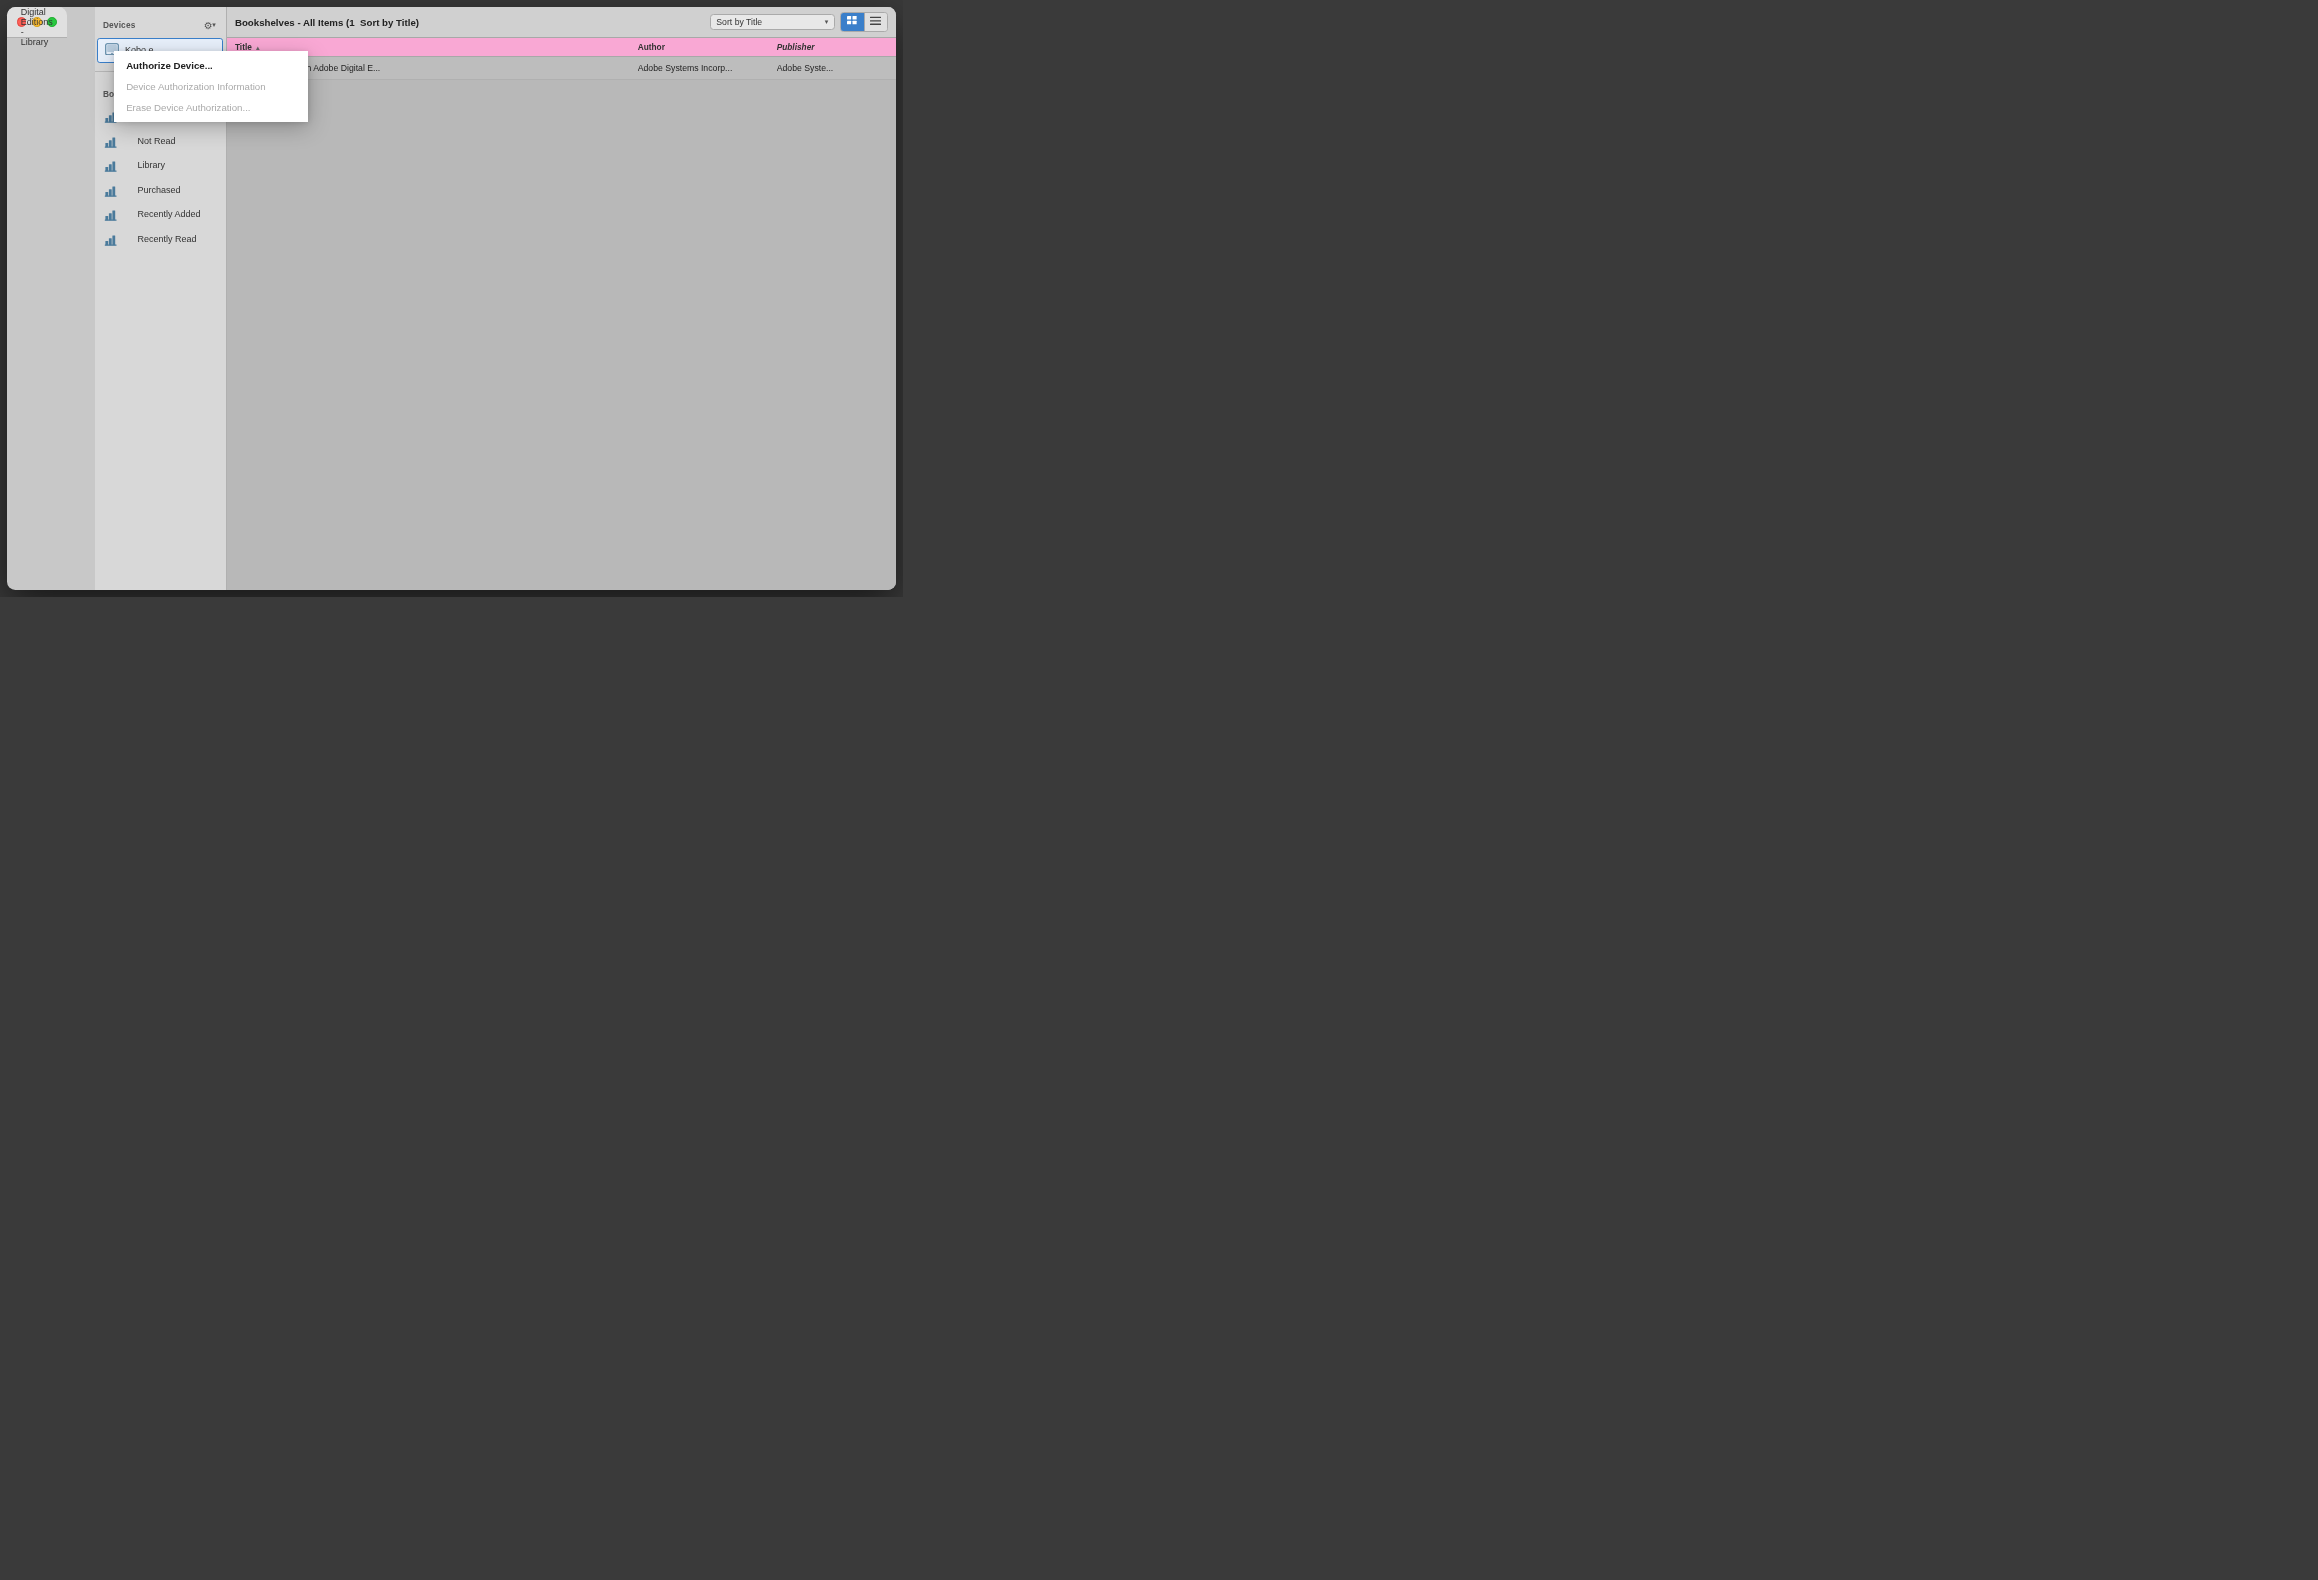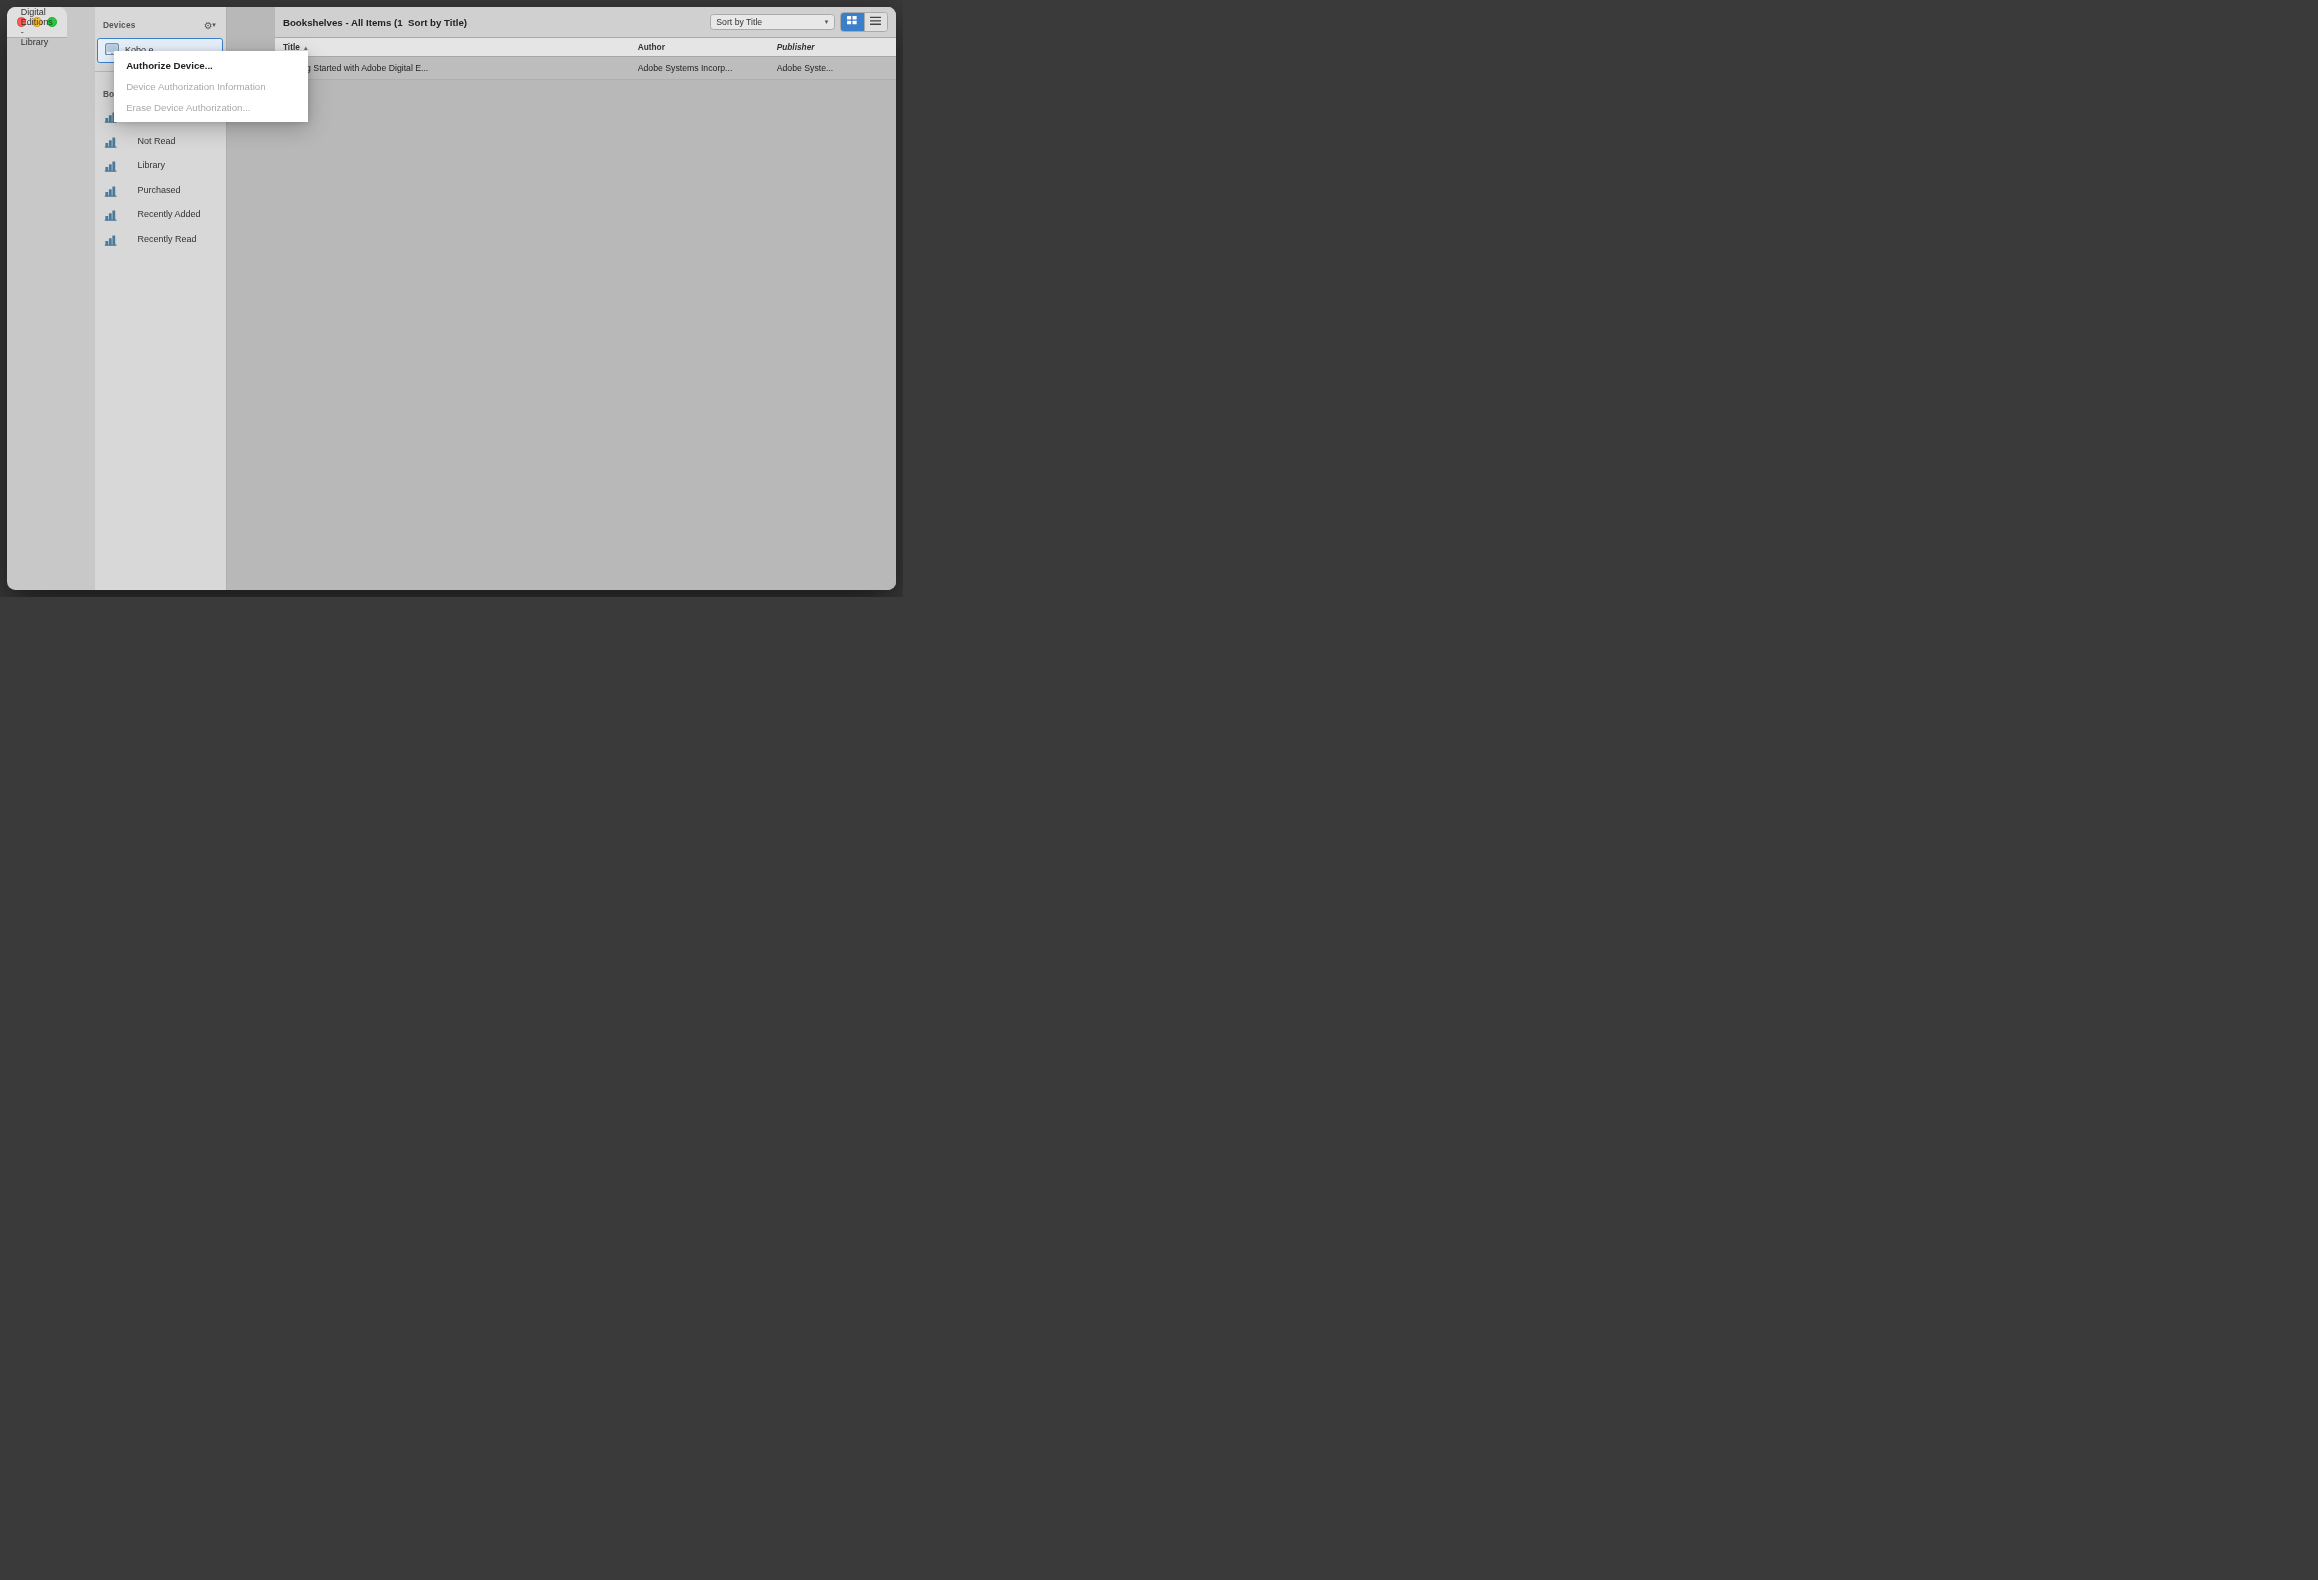--- a/index.html
+++ b/index.html
@@ -187,21 +187,20 @@
       color: #333;
     }
 
     
     .main-panel {
       flex: 1;
       background: #b8b8b8;
       display: flex;
       flex-direction: column;
       overflow: hidden;
-      padding-left: 48px;
     }
 
     .panel-header {
       background: #d0d0d0;
       border-bottom: 0.7px solid #a8a8a8;
       padding: 5.6px 8.3px;
       display: flex;
       align-items: center;
       justify-content: space-between;
       height: 31px;
@@ -263,21 +262,21 @@
       background: #3a7fca;
       color: white;
     }
 
     .view-btn + .view-btn {
       border-left: 0.7px solid #aaa;
     }
 
     .table-header {
       display: flex;
-      background: #e5e5e5;
+      background: #f9a8d4;
       border-bottom: 0.7px solid #a8a8a8;
       padding: 4.2px 8.3px;
       flex-shrink: 0;
     }
 
     .table-col {
       font-size: 8.3px;
       font-weight: 600;
       color: #333;
       display: flex;

